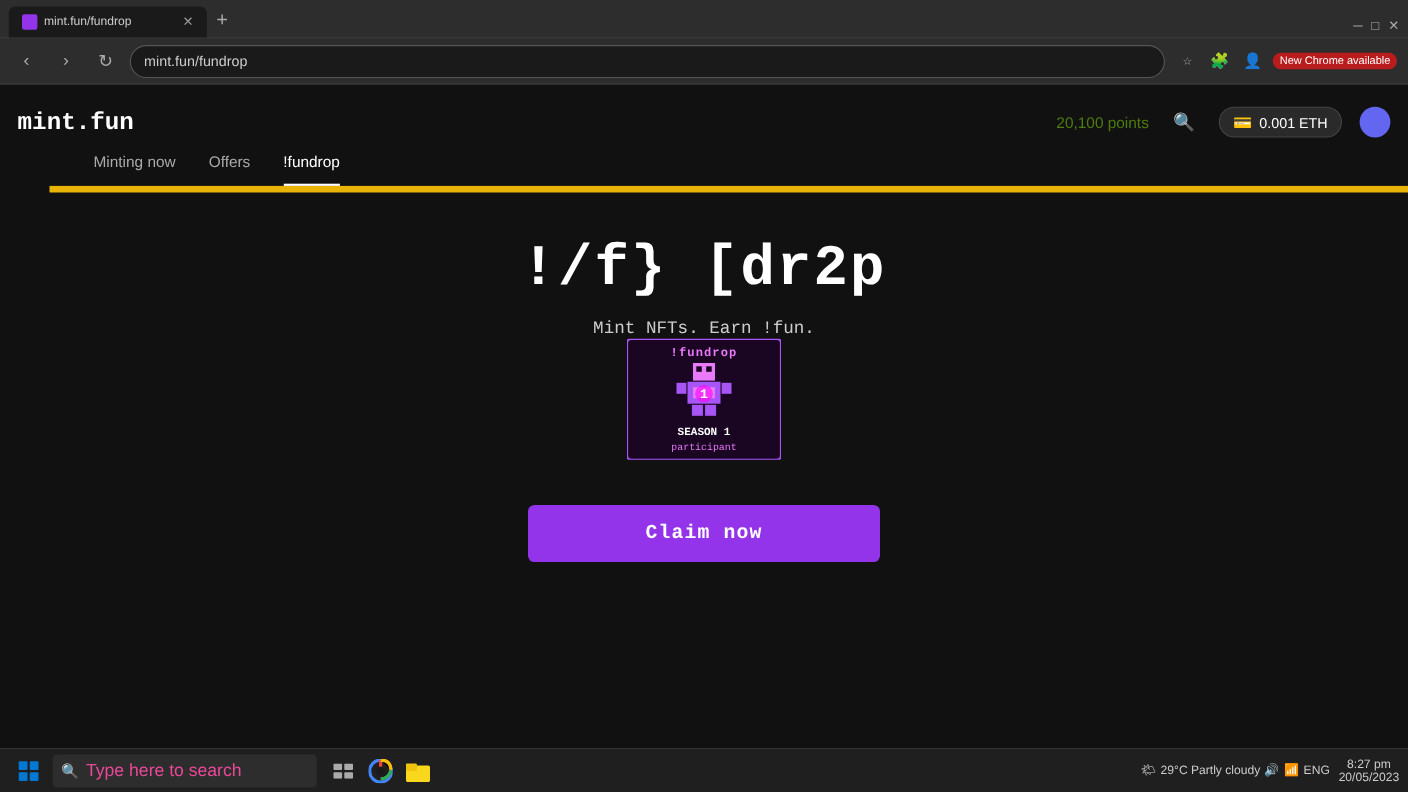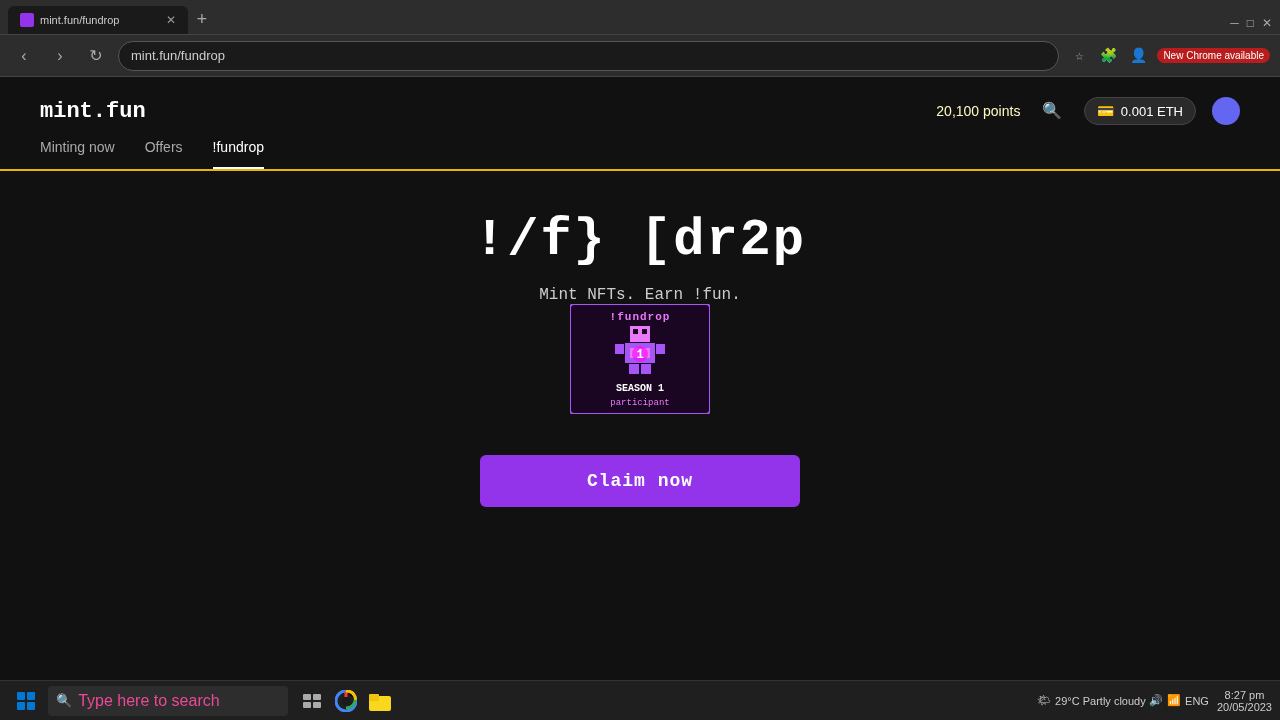--- a/index.html
+++ b/index.html
@@ -145,38 +145,38 @@
       background: #111;
       height: calc(720px - 35px - 42px - 40px);
       overflow-y: auto;
       position: relative;
     }
 
     
     .site-nav {
       display: flex;
       align-items: center;
-      padding: 18px 40px 0;
+      padding: 18px 16px 0;
       position: relative;
       gap: 44px;
     }
     .site-logo {
       font-size: 22px;
       font-weight: bold;
       color: #fff;
       font-family: 'Courier New', monospace;
       margin-right: auto;
     }
     .nav-right {
       display: flex;
       align-items: center;
       gap: 16px;
     }
     .points-display {
-      color: #fef9c3;
+      color: #4d7c0f;
       font-family: Arial, sans-serif;
       font-size: 14px;
     }
     .search-icon-btn {
       width: 32px;
       height: 32px;
       display: flex;
       align-items: center;
       justify-content: center;
       color: #ccc;
@@ -205,22 +205,23 @@
       background: #6366f1;
       border-radius: 50%;
       cursor: pointer;
     }
 
     
     .nav-tabs {
       display: flex;
       padding: 12px 40px 0;
       gap: 30px;
-      border-bottom: 2px solid #eab308;
+      border-bottom: 6px solid #eab308;
       margin-bottom: 0;
+      margin-left: 45px;
     }
     .nav-tab {
       font-family: Arial, sans-serif;
       font-size: 14px;
       color: #aaa;
       cursor: pointer;
       padding-bottom: 12px;
       border-bottom: 2px solid transparent;
     }
     .nav-tab.active {

